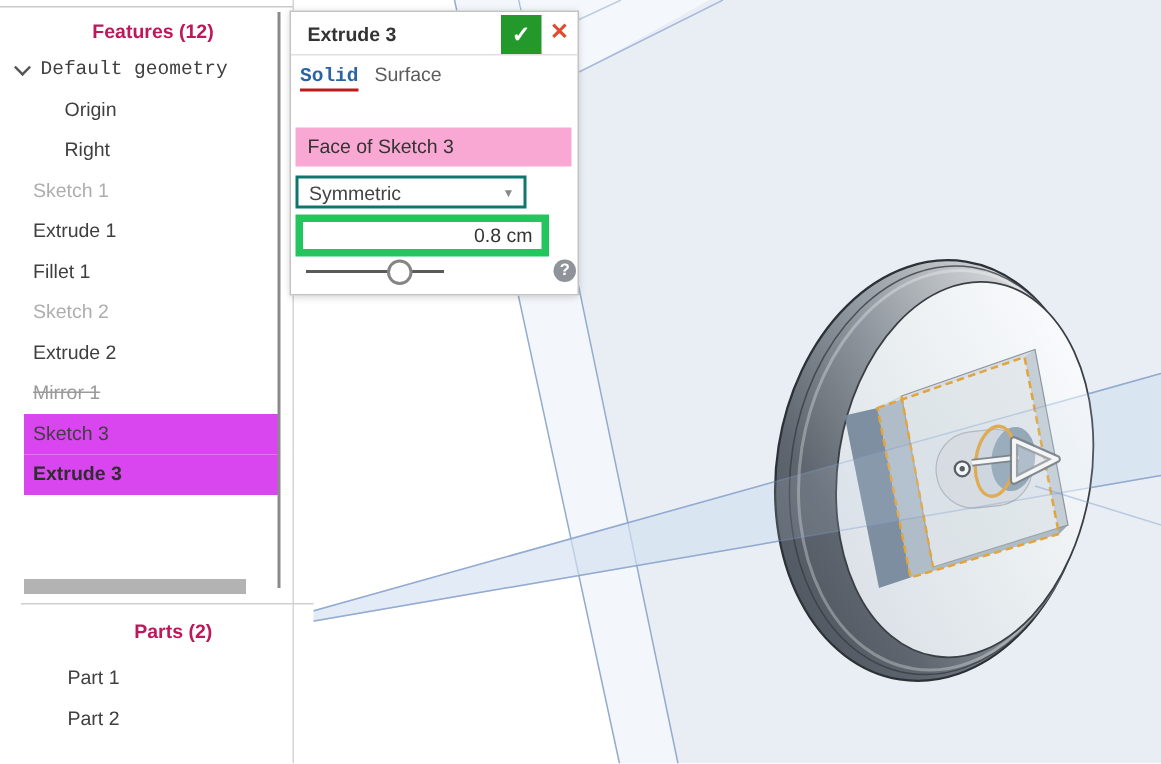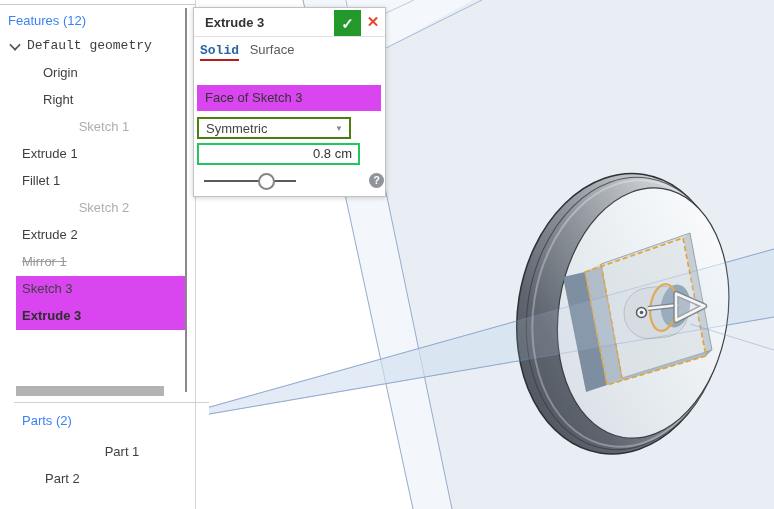--- a/index.html
+++ b/index.html
@@ -6,27 +6,27 @@
   body{width:774px;height:509px;overflow:hidden;position:relative;
        font-family:"Liberation Sans", sans-serif;font-size:13px;color:#3c3c3c;}
 
   
   #viewport{position:absolute;left:0;top:0;width:774px;height:509px;z-index:0;}
 
   
   #left-panel{position:absolute;left:0;top:0;width:196px;height:509px;background:#fff;z-index:2;}
   #panel-top-border{position:absolute;left:0;top:4px;width:196px;height:1px;background:#c9c9c9;}
   #panel-right-border{position:absolute;left:195px;top:0;width:1px;height:509px;background:#d4d4d4;}
-  .section-title{font-weight:normal;color:#3b82f6;padding:13px 0 0 8px;height:20px;}
+  .section-title{font-weight:bold;color:#be185d;padding:13px 0 0 8px;height:20px;text-align:center;}
   #feature-tree{position:absolute;left:0;top:33px;width:196px;}
   .row{height:27px;line-height:26px;margin:0 10px 0 16px;padding-left:6px;
        white-space:nowrap;color:#3f3f3f;cursor:default;}
   .row.group{margin-left:8px;padding-left:0;font-family:Liberation Mono, monospace;}
   .row.child{padding-left:27px;}
-  .row.muted{color:#aeaeae;text-align:center;}
+  .row.muted{color:#aeaeae;}
   .row.strike{color:#9a9a9a;text-decoration:line-through;}
   .row.sel{background:#d946ef;}
   .row.bold{font-weight:bold;color:#2e2e2e;}
   .chev{display:inline-block;width:8px;height:8px;border-right:2px solid #555;
         border-bottom:2px solid #555;transform:rotate(45deg) scale(.8);
         margin:0 7px 2px 2px;vertical-align:middle;}
   #h-scrollbar{position:absolute;left:16px;top:386px;width:148px;height:10px;background:#b3b3b3;}
   #v-scrollbar{position:absolute;left:185px;top:8px;width:2px;height:384px;background:#8a8a8a;}
   #parts-section{position:absolute;left:14px;top:402px;width:195px;border-top:1px solid #cfcfcf;background:#fff;height:107px;}
   #parts-list .row{height:27px;}
@@ -41,26 +41,26 @@
   #confirm-btn{width:27px;height:26px;background:#24992b;color:#fff;border:none;
                font-size:15px;font-weight:bold;line-height:26px;text-align:center;cursor:pointer;margin-top:1px;}
   #close-btn{width:24px;height:26px;color:#e14b32;font-size:15px;font-weight:bold;
              line-height:26px;text-align:center;cursor:pointer;}
   .opt-row{position:absolute;left:6px;white-space:nowrap;}
   .opt{color:#5b5b5b;margin-right:7px;}
   .opt.active{color:#2a64a5;font-weight:bold;border-bottom:2px solid #b91c1c;padding-bottom:1px;font-family:Liberation Mono, monospace;}
   #type-row{top:34px;}
   #bool-row{top:56px;}
   #face-row{position:absolute;left:3px;top:77px;width:176px;height:26px;line-height:26px;
-            background:#d946ef;color:#333;padding-left:8px;}
-  #end-select{position:absolute;left:3px;top:109px;width:150px;height:18px;border:2px solid #4d7c0f;
+            background:#f9a8d4;color:#333;padding-left:8px;}
+  #end-select{position:absolute;left:3px;top:109px;width:150px;height:18px;border:2px solid #0f766e;
               display:flex;align-items:center;background:#fff;cursor:pointer;}
   #end-select .val{padding-left:7px;color:#444;flex:1;}
   #end-select .caret{font-size:8px;color:#888;padding-right:6px;}
-  #depth-input{position:absolute;left:3px;top:135px;width:153px;height:18px;border:2px solid #22c55e;
+  #depth-input{position:absolute;left:3px;top:135px;width:153px;height:18px;border:5px solid #22c55e;
                text-align:right;line-height:18px;padding-right:6px;color:#333;background:#fff;}
   #slider-row{position:absolute;left:0;top:157px;width:191px;height:26px;}
   #slider-track{position:absolute;left:10px;top:15px;width:92px;height:2px;background:#5a5a5a;}
   #slider-handle{position:absolute;left:64px;top:8px;width:13px;height:13px;border-radius:50%;
                  background:#fff;border:2px solid #858585;cursor:pointer;}
   #help-icon{position:absolute;left:175px;top:8px;width:15px;height:15px;border-radius:50%;
              background:#8e9499;color:#fff;font-size:11px;font-weight:bold;text-align:center;
              line-height:15px;cursor:pointer;}
 </style>
 </head>
@@ -153,21 +153,21 @@
     <div class="row sel">Sketch 3</div>
     <div class="row sel bold">Extrude 3</div>
   </div>
 
   <div id="h-scrollbar"></div>
   <div id="v-scrollbar"></div>
 
   <div id="parts-section">
     <div class="section-title" style="padding-top:10px;">Parts (2)</div>
     <div id="parts-list">
-      <div class="row child" style="padding-left:15px;text-align:center;">Part 1</div>
+      <div class="row child" style="padding-left:15px;">Part 1</div>
       <div class="row child" style="padding-left:15px;">Part 2</div>
     </div>
   </div>
   <div id="panel-right-border"></div>
 </div>
 
 <div id="dialog">
   <div id="dialog-header">
     <span id="dialog-title">Extrude 3</span>
     <button id="confirm-btn">✓</button>

